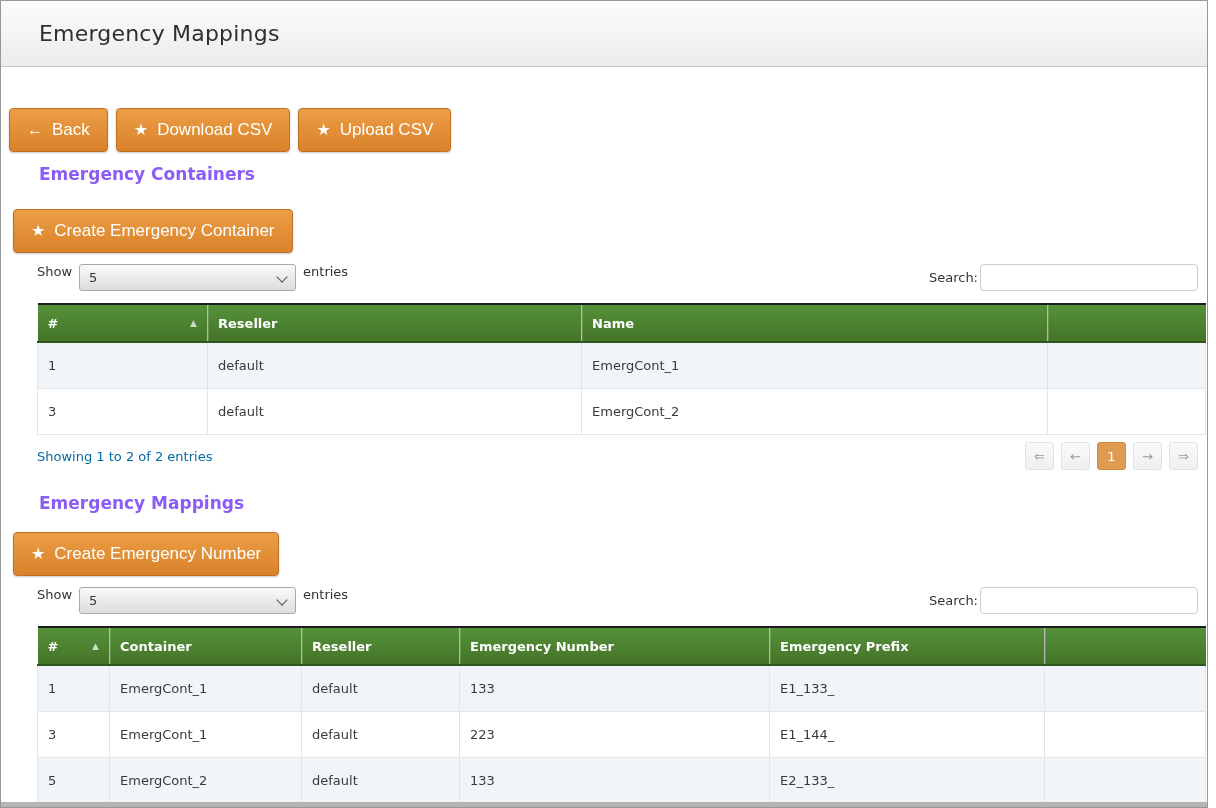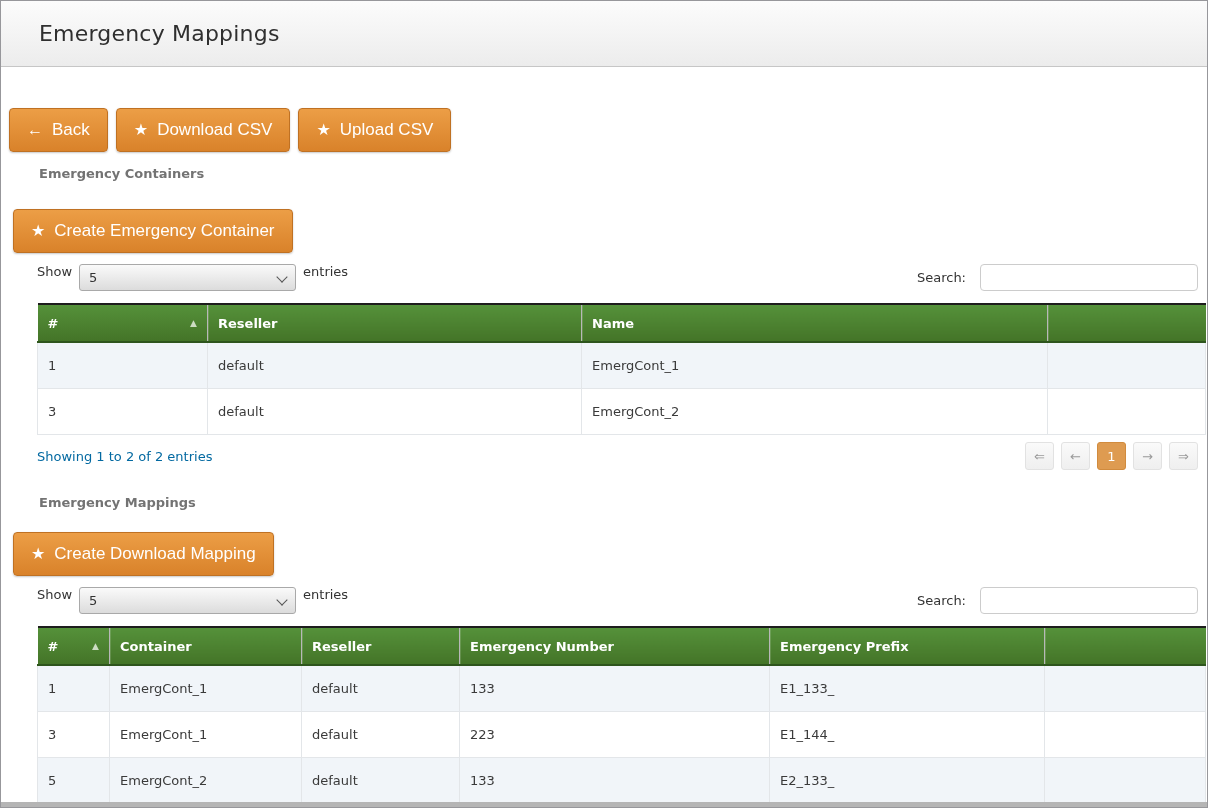--- a/index.html
+++ b/index.html
@@ -19,38 +19,38 @@
   .btn{
     display:inline-flex;align-items:center;gap:9px;height:44px;padding:0 17px;
     background:linear-gradient(#ec9e46,#d9822a);border:1px solid #bf7123;border-radius:4px;
     color:#fff;font-size:17px;box-shadow:0 1px 2px rgba(0,0,0,.22);cursor:pointer;white-space:nowrap;
   }
   .btn .glyph{font-size:16px;line-height:1;}
 
   .toolbar{margin:41px 0 0 8px;display:flex;}
   .toolbar .btn{margin-right:8px;}
 
-  .section-heading{font-size:13px;font-weight:bold;color:#737373;margin:12px 0 0 38px;line-height:20px;}
+  .section-heading{font-size:17px;font-weight:bold;color:#8b5cf6;margin:12px 0 0 38px;line-height:20px;}
   .create-row{margin:25px 0 0 12px;}
   .create-row.second{margin-top:19px;}
 
   
   .controls{display:flex;align-items:center;justify-content:space-between;margin:10px 9px 0 36px;height:29px;}
   .ctl-left{display:flex;align-items:flex-start;font-size:13px;gap:7px;}
   .select-wrap{position:relative;width:217px;height:27px;}
   .select-wrap select{
     -webkit-appearance:none;appearance:none;width:100%;height:100%;
     background:linear-gradient(#fafafa,#dcdcdc);border:1px solid #a9a9a9;border-radius:3px;
     font-family:inherit;font-size:13px;color:#333;padding:0 24px 0 9px;box-sizing:border-box;
   }
   .select-caret{
     position:absolute;right:10px;top:9px;width:7px;height:7px;pointer-events:none;
     border-right:1.5px solid #555;border-bottom:1.5px solid #555;transform:rotate(45deg);
   }
-  .ctl-right{display:flex;align-items:center;font-size:13px;gap:14px;}
+  .ctl-right{display:flex;align-items:center;font-size:13px;gap:2px;}
   .search-input{
     width:218px;height:27px;border:1px solid #ccc;border-radius:4px;box-sizing:border-box;
     font-family:inherit;font-size:13px;padding:0 8px;background:#fff;outline:none;
   }
 
   
   table.dt{border-collapse:collapse;table-layout:fixed;width:1169px;margin:11px 0 0 36px;}
   table.dt th{
     background:linear-gradient(#55913a,#447428);color:#fff;font-size:13px;font-weight:bold;
     text-align:left;padding:0 10px;height:36px;
@@ -185,21 +185,21 @@
           <span>⇒</span>
         </span>
     </div>
   </div>
 
   <div class="section-heading mappings-heading">Emergency Mappings</div>
 
   <div class="create-row second">
     <button class="btn">
       <span class="glyph">★</span>
-      <span>Create Download Mapping</span>
+      <span>Create Emergency Number</span>
     </button>
   </div>
 
   <div class="controls">
     <div class="ctl-left">
       <span>Show</span>
       <span class="select-wrap">
         <select>
           <option>5</option>
         </select>

